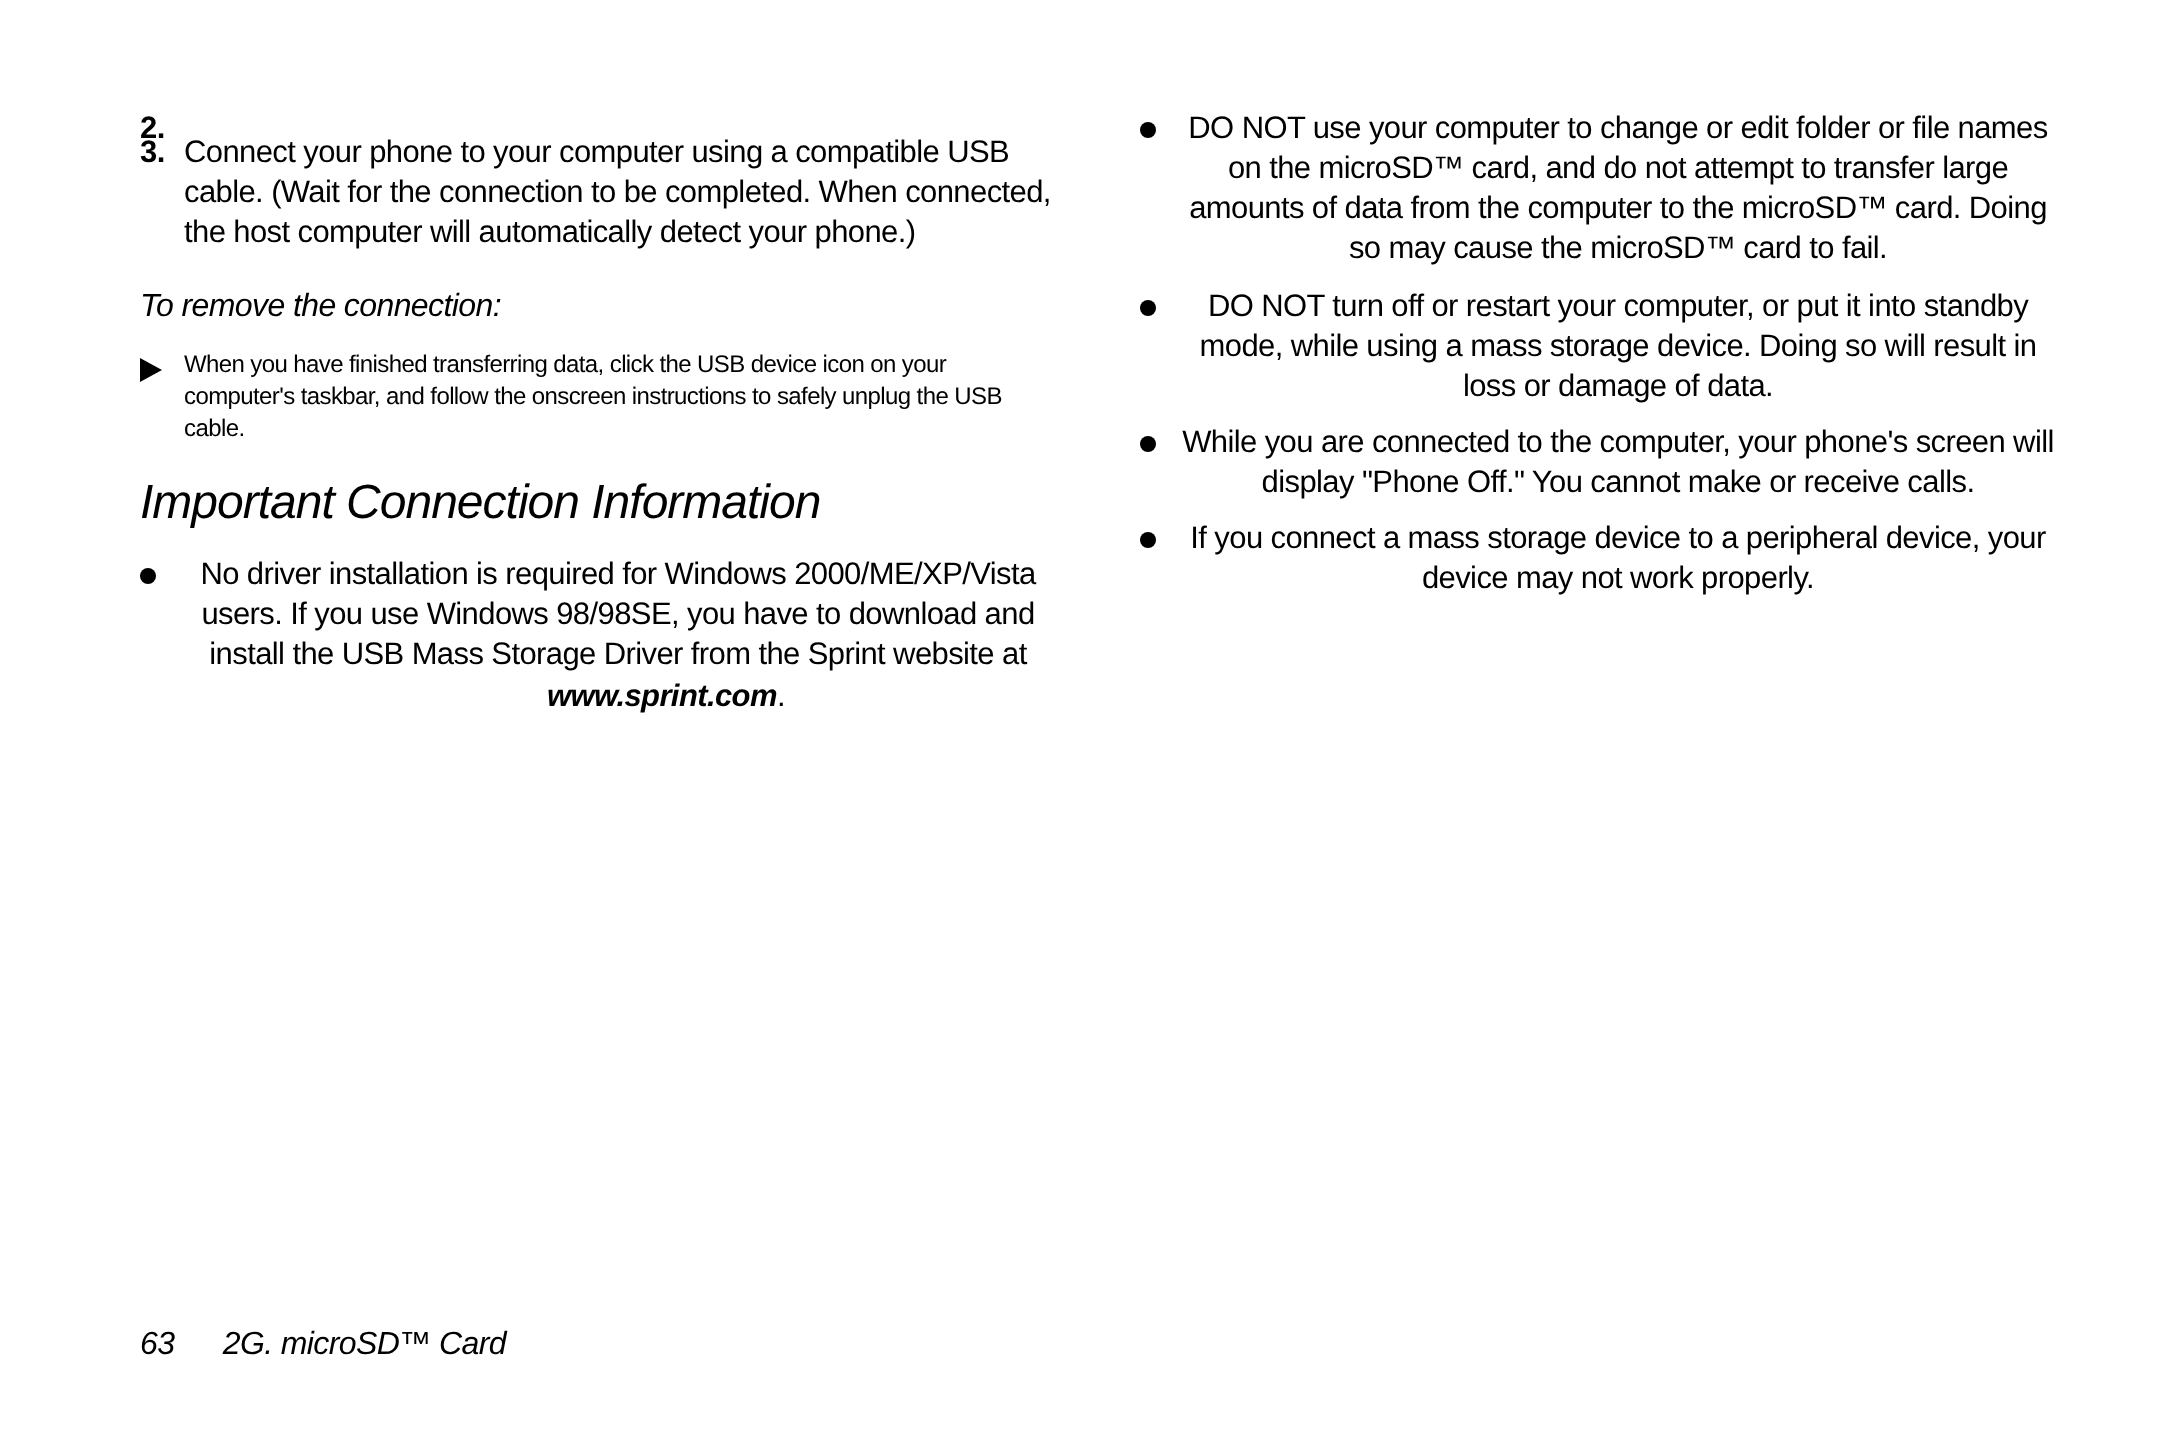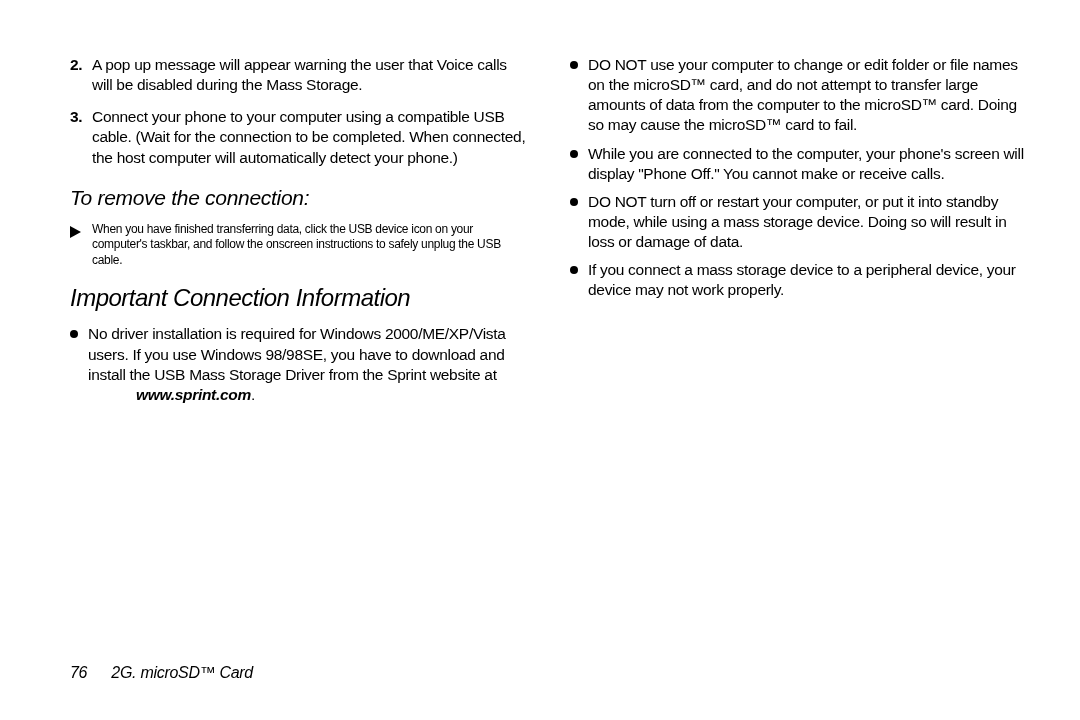--- a/index.html
+++ b/index.html
@@ -31,21 +31,21 @@
       font-size: 15.5px;
       line-height: 1.3;
     }
     .numbered-item .num {
       position: absolute;
       left: 0;
       font-weight: bold;
     }
     .subheading {
       font-style: italic;
-      font-size: 21px;
+      font-size: 16px;
       margin: 18px 0 12px 0;
     }
     .arrow-item {
       margin-bottom: 16px;
       padding-left: 22px;
       position: relative;
       font-size: 12px;
       line-height: 1.3;
     }
     .arrow-item::before {
@@ -65,20 +65,21 @@
       font-size: 24px;
       margin: 10px 0 12px 0;
       letter-spacing: -0.5px;
     }
     .bullet-item {
       margin-bottom: 8px;
       padding-left: 18px;
       position: relative;
       font-size: 15.5px;
       line-height: 1.3;
+      text-align: center;
     }
     .bullet-item::before {
       content: "";
       position: absolute;
       left: 0;
       top: 6px;
       width: 8px;
       height: 8px;
       background: #000;
       border-radius: 50%;
@@ -100,47 +101,46 @@
       margin-right: 20px;
     }
   </style>
 </head>
 <body>
 
 <div class="page">
   <div class="column">
     <div class="numbered-item">
       <span class="num">2.</span>
-      <span>A pop up message will appear warning the user that Voice calls will be disabled during the Mass Storage.</span>
     </div>
     <div class="numbered-item">
       <span class="num">3.</span>
       <span>Connect your phone to your computer using a compatible USB cable. (Wait for the connection to be completed. When connected, the host computer will automatically detect your phone.)</span>
     </div>
     <div class="subheading">To remove the connection:</div>
     <div class="arrow-item">
       <span>When you have finished transferring data, click the USB device icon on your computer's taskbar, and follow the onscreen instructions to safely unplug the USB cable.</span>
     </div>
     <h2 class="section-heading">Important Connection Information</h2>
     <div class="bullet-item">
       <span>No driver installation is required for Windows 2000/ME/XP/Vista users. If you use Windows 98/98SE, you have to download and install the USB Mass Storage Driver from the Sprint website at </span><span class="bold-italic">www.sprint.com</span><span>.</span>
     </div>
   </div>
   <div class="column">
     <div class="bullet-item">
       <span>DO NOT use your computer to change or edit folder or file names on the microSD™ card, and do not attempt to transfer large amounts of data from the computer to the microSD™ card. Doing so may cause the microSD™ card to fail.</span>
     </div>
     <div class="bullet-item">
-      <span>While you are connected to the computer, your phone's screen will display "Phone Off." You cannot make or receive calls.</span>
+      <span>DO NOT turn off or restart your computer, or put it into standby mode, while using a mass storage device. Doing so will result in loss or damage of data.</span>
     </div>
     <div class="bullet-item">
-      <span>DO NOT turn off or restart your computer, or put it into standby mode, while using a mass storage device. Doing so will result in loss or damage of data.</span>
+      <span>While you are connected to the computer, your phone's screen will display "Phone Off." You cannot make or receive calls.</span>
     </div>
     <div class="bullet-item">
       <span>If you connect a mass storage device to a peripheral device, your device may not work properly.</span>
     </div>
   </div>
 </div>
 
 <div class="footer">
-  <span class="pagenum">76</span>
+  <span class="pagenum">63</span>
   <span>2G. microSD™ Card</span>
 </div>
 
 </body></html>

